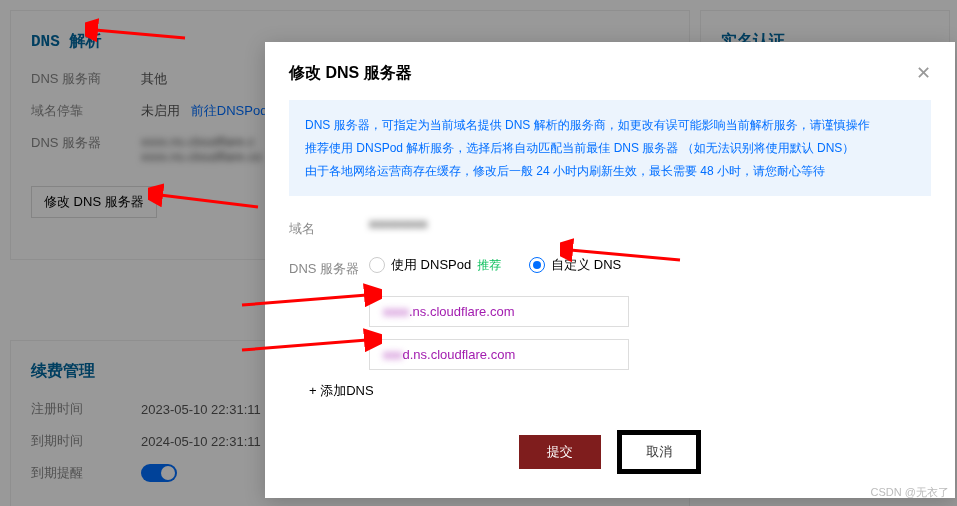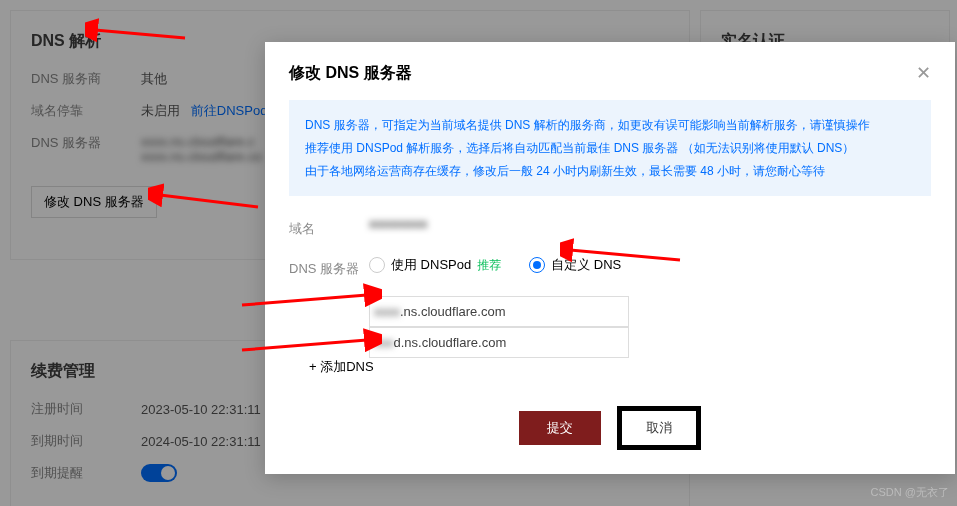--- a/index.html
+++ b/index.html
@@ -4,21 +4,21 @@
   <style>
     * { margin: 0; padding: 0; box-sizing: border-box; font-family: -apple-system, "Microsoft YaHei", sans-serif; }
     body { width: 957px; height: 506px; background: #fff; position: relative; overflow: hidden; }
     .overlay { position: absolute; inset: 0; background: rgba(0,0,0,0.4); z-index: 1; }
     
     
     .bg-panel { position: absolute; background: #fff; border: 1px solid #eee; padding: 20px; }
     .panel-dns { left: 10px; top: 10px; width: 680px; height: 250px; }
     .panel-renew { left: 10px; top: 340px; width: 680px; height: 200px; }
     .panel-right { left: 700px; top: 10px; width: 250px; height: 250px; }
-    .panel-title { font-size: 16px; font-weight: 700; color: #404040; margin-bottom: 18px; }
+    .panel-title { font-size: 16px; font-weight: 700; color: #0369a1; margin-bottom: 18px; font-family: Liberation Mono, monospace; }
     .field-row { display: flex; align-items: center; margin-bottom: 14px; font-size: 13px; }
     .field-label { width: 110px; color: #888; }
     .field-value { color: #555; }
     .link { color: #006eff; text-decoration: none; }
     .btn-outline { display: inline-block; padding: 6px 12px; font-size: 13px; color: #000; border: 1px solid #ddd; background: #fff; cursor: pointer; }
     .toggle { width: 36px; height: 18px; border-radius: 9px; background: #006eff; position: relative; }
     .toggle::after { content: ''; position: absolute; width: 14px; height: 14px; background: #fff; border-radius: 50%; top: 2px; right: 2px; }
     
     
     .modal { position: absolute; left: 265px; top: 42px; width: 690px; background: #fff; z-index: 2; box-shadow: 0 4px 20px rgba(0,0,0,0.2); padding-bottom: 24px; }
@@ -29,21 +29,21 @@
     .form-row { display: flex; align-items: flex-start; padding: 0 24px; margin-bottom: 18px; font-size: 13px; justify-content: center; }
     .form-label { width: 80px; color: #888; padding-top: 4px; }
     .form-content { flex: 1; }
     .radio-group { display: flex; align-items: center; gap: 28px; }
     .radio-item { display: flex; align-items: center; gap: 6px; cursor: pointer; }
     .radio-circle { width: 16px; height: 16px; border: 1px solid #ccc; border-radius: 50%; display: flex; align-items: center; justify-content: center; }
     .radio-circle.checked { border-color: #006eff; }
     .radio-circle.checked::after { content: ''; width: 8px; height: 8px; background: #006eff; border-radius: 50%; }
     .badge-recommend { color: #0abf5b; font-size: 12px; }
     .dns-inputs { margin-left: 104px; padding-right: 24px; }
-    .text-input { display: block; width: 260px; padding: 7px 4px; border: 1px solid #ddd; font-size: 13px; color: #404040; }
+    .text-input { display: block; width: 260px; padding: 7px 13px; border: 1px solid #ddd; font-size: 13px; margin-bottom: 12px; color: #a21caf; }
     .blur-prefix { filter: blur(3px); display: inline-block; }
     .add-dns { color: #000000; font-size: 13px; cursor: pointer; margin-left: 44px; }
     .modal-footer { text-align: center; margin-top: 30px; }
     .btn-primary { display: inline-block; padding: 8px 28px; background: #7f1d1d; color: #fff; border: none; font-size: 13px; cursor: pointer; margin-right: 12px; }
     .btn-secondary { display: inline-block; padding: 8px 24px; background: #fff; color: #333; border: 5px solid #000000; font-size: 13px; cursor: pointer; }
     
     
     .arrow { position: absolute; z-index: 3; pointer-events: none; }
     .watermark { position: absolute; right: 8px; bottom: 6px; z-index: 3; font-size: 11px; color: #bbb; }
   </style>

